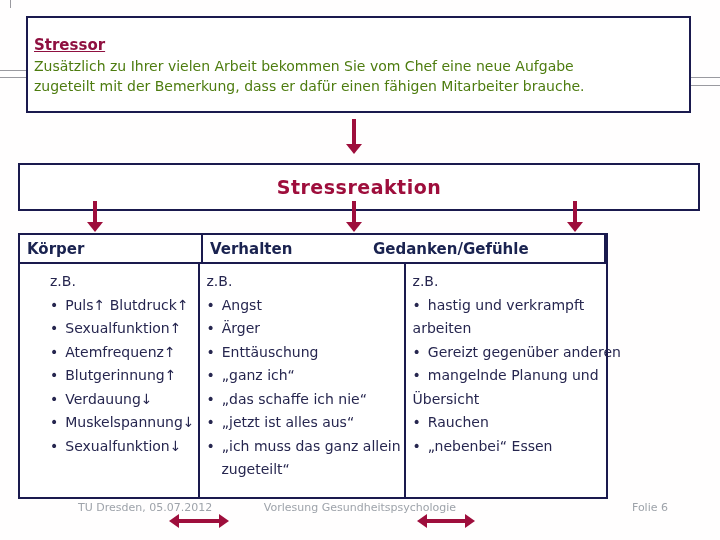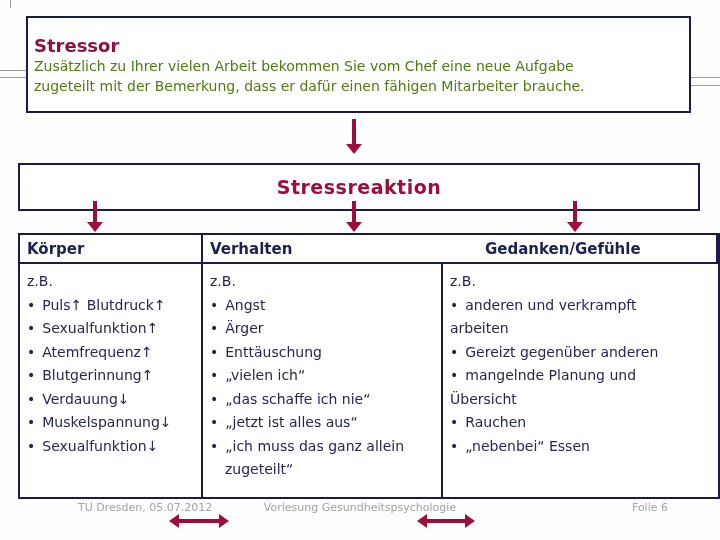--- a/index.html
+++ b/index.html
@@ -1,32 +1,32 @@
 <!DOCTYPE html>
 <html><head>
 <meta charset="utf-8">
 <style>
   html,body{margin:0;padding:0;background:#fff;}
   .slide{position:relative;width:720px;height:540px;background:#fffefe;font-family:"DejaVu Sans",sans-serif;overflow:hidden;}
   .deco{position:absolute;background:#9a9aa0;}
 
   
   .stressor-box{position:absolute;left:26px;top:16px;width:665px;height:97px;background:#fff;border:2px solid #1a1a4e;box-sizing:border-box;padding:17px 8px 0 6px;}
-  .stressor-title{font-size:18px;font-weight:bold;color:#8f1040;line-height:21px;}
+  .stressor-title{font-size:15px;font-weight:bold;color:#8f1040;line-height:21px;text-decoration:underline;}
   .stressor-line{font-size:14px;color:#4d7c0f;line-height:20px;white-space:nowrap;}
 
   
   .reaction-box{position:absolute;left:18px;top:163px;width:682px;height:48px;background:#fff;border:2px solid #1a1a4e;box-sizing:border-box;display:flex;align-items:center;justify-content:center;}
   .reaction-title{font-size:19px;font-weight:bold;color:#9e0e3c;letter-spacing:.5px;}
 
   
-  .ptable{position:absolute;left:18px;top:233px;width:702px;height:266px;border:2px solid #1a1a4e;box-sizing:border-box;background:#fff;display:flex;flex-direction:column;}
+  .ptable{position:absolute;left:18px;top:233px;width:590px;height:266px;border:2px solid #1a1a4e;box-sizing:border-box;background:#fff;display:flex;flex-direction:column;}
   .thead{display:flex;border-bottom:2px solid #1a1a4e;}
   .th{font-size:15px;font-weight:bold;color:#1a2350;padding:5px 0 4px 7px;box-sizing:border-box;}
-  .tbody{display:flex;flex:1;}
+  .tbody{display:flex;flex:1;padding-left:23px;}
   .td{box-sizing:border-box;padding:6px 3px 0 7px;}
   .c1{width:183px;border-right:2px solid #1a1a4e;}
   .c2{width:240px;border-right:2px solid #1a1a4e;}
   .c3{flex:1;}
   .tline{font-size:14px;line-height:23.5px;color:#26264f;white-space:nowrap;}
   .tline .dot{margin-right:7px;color:#26264f;}
   .c2 .cont{padding-left:15px;}
   .c3 .cont{padding-left:0;}
 
   
@@ -106,29 +106,29 @@
           <div class="tline"><span class="dot">•</span><span>Blutgerinnung↑</span></div>
           <div class="tline"><span class="dot">•</span><span>Verdauung↓</span></div>
           <div class="tline"><span class="dot">•</span><span>Muskelspannung↓</span></div>
           <div class="tline"><span class="dot">•</span><span>Sexualfunktion↓</span></div>
         </div>
       <div class="td c2">
           <div class="tline"><span>z.B.</span></div>
           <div class="tline"><span class="dot">•</span><span>Angst</span></div>
           <div class="tline"><span class="dot">•</span><span>Ärger</span></div>
           <div class="tline"><span class="dot">•</span><span>Enttäuschung</span></div>
-          <div class="tline"><span class="dot">•</span><span>„vielen ich“</span></div>
+          <div class="tline"><span class="dot">•</span><span>„ganz ich“</span></div>
           <div class="tline"><span class="dot">•</span><span>„das schaffe ich nie“</span></div>
           <div class="tline"><span class="dot">•</span><span>„jetzt ist alles aus“</span></div>
           <div class="tline"><span class="dot">•</span><span>„ich muss das ganz allein</span></div>
           <div class="tline cont"><span>zugeteilt“</span></div>
         </div>
       <div class="td c3">
           <div class="tline"><span>z.B.</span></div>
-          <div class="tline"><span class="dot">•</span><span>anderen und verkrampft</span></div>
+          <div class="tline"><span class="dot">•</span><span>hastig und verkrampft</span></div>
           <div class="tline cont"><span>arbeiten</span></div>
           <div class="tline"><span class="dot">•</span><span>Gereizt gegenüber anderen</span></div>
           <div class="tline"><span class="dot">•</span><span>mangelnde Planung und</span></div>
           <div class="tline cont"><span>Übersicht</span></div>
           <div class="tline"><span class="dot">•</span><span>Rauchen</span></div>
           <div class="tline"><span class="dot">•</span><span>„nebenbei“ Essen</span></div>
         </div>
     </div>
   </div>
 

